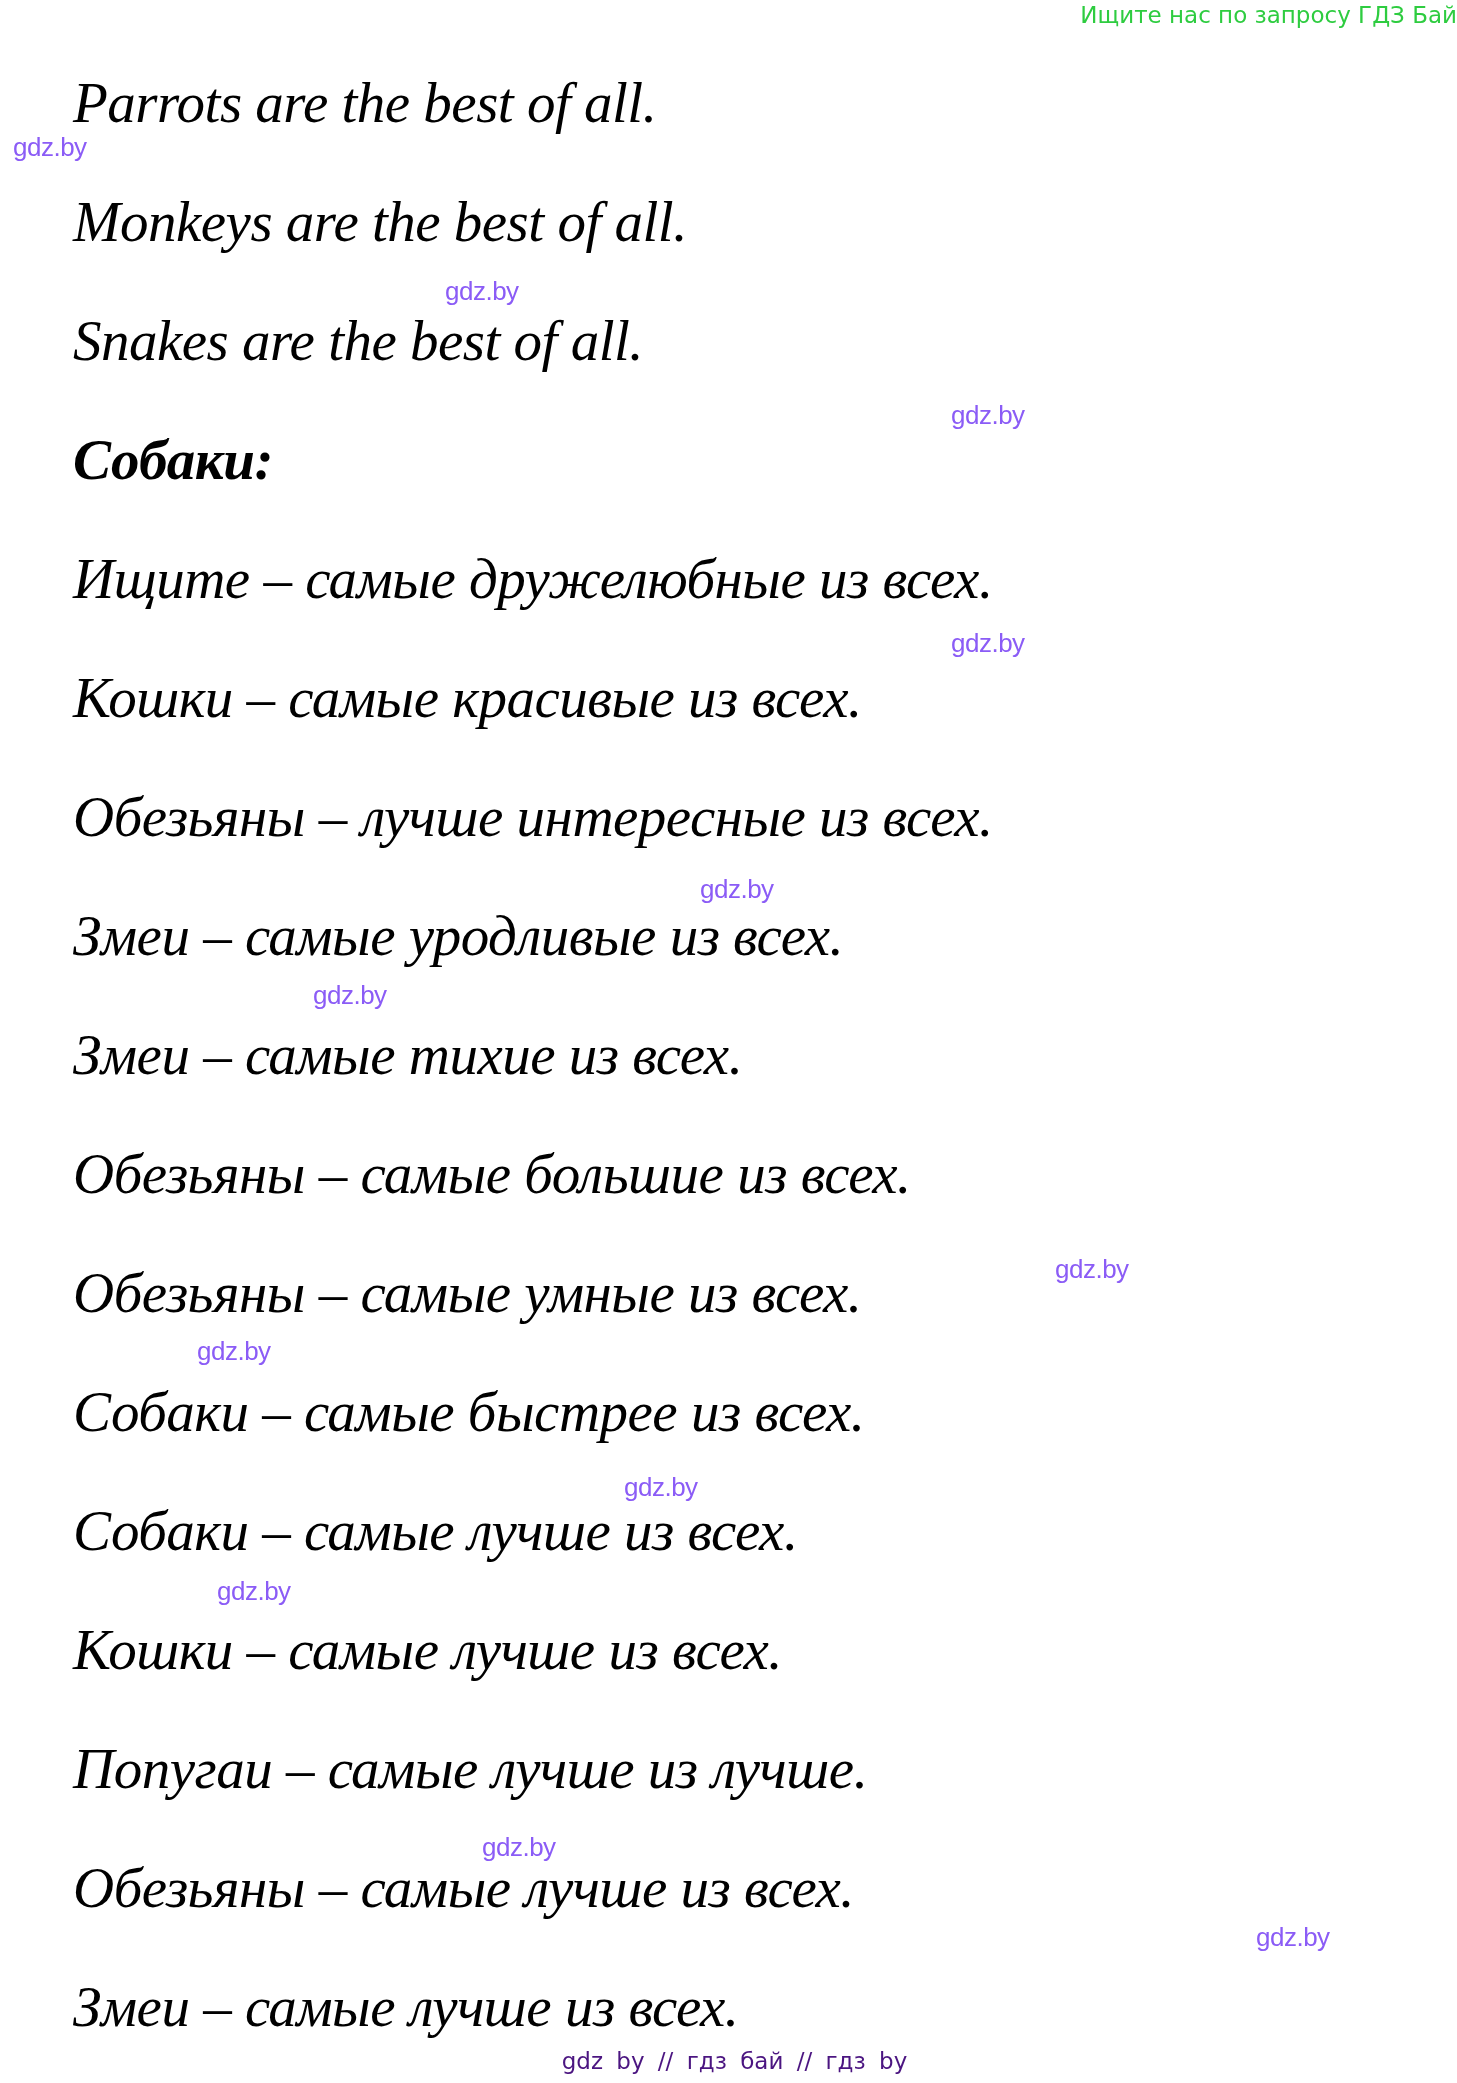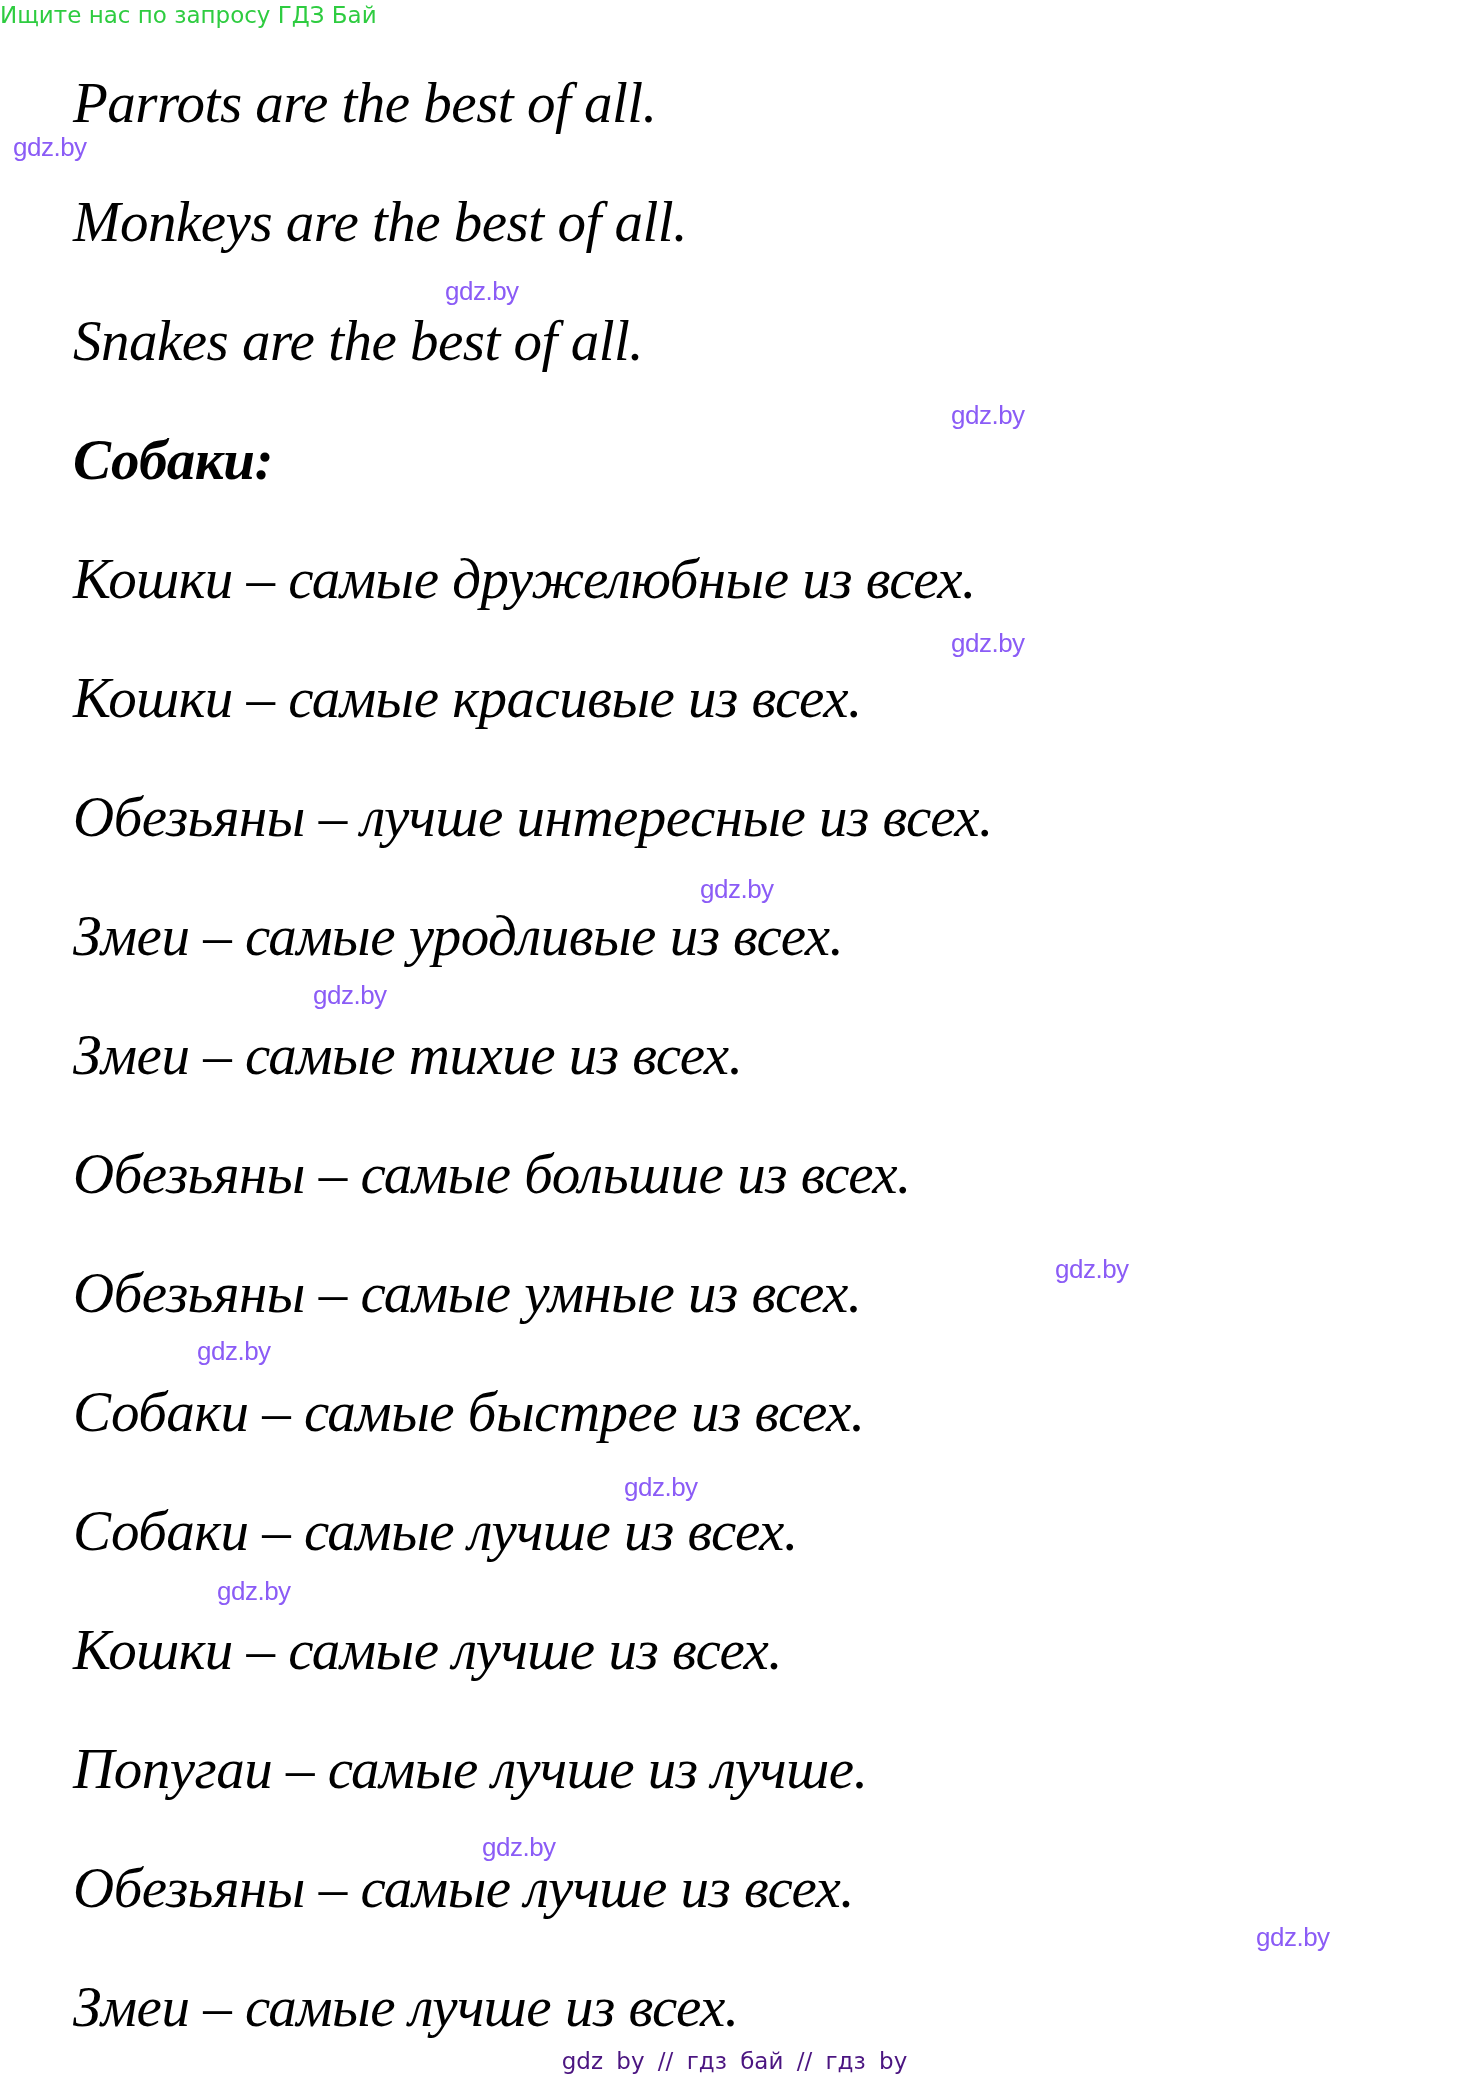--- a/index.html
+++ b/index.html
@@ -1,18 +1,18 @@
 <!DOCTYPE html>
 <html><head>
 <meta charset="utf-8">
 <style>
   html, body { margin: 0; padding: 0; background: #ffffff; }
   body { width: 1457px; height: 2083px; position: relative; overflow: hidden; }
   .banner {
-    position: absolute; left: 0; right: 0; top: 0; text-align: left;
+    position: absolute; left: 0; right: 0; top: 0; text-align: right;
     font-family: "DejaVu Sans", sans-serif; font-size: 23px; color: #2ecc40;
     line-height: 30px;
   }
   .line {
     position: absolute; left: 73px;
     font-family: "Liberation Serif", serif; font-size: 57px; color: #000;
     white-space: nowrap; line-height: 66px; letter-spacing: -0.5px; font-style: italic;
   }
   .heading { font-weight: bold; }
   .wm {
@@ -30,21 +30,21 @@
 <body>
 
 <div class="banner">Ищите нас по запросу ГДЗ Бай</div>
 
 <div class="line" style="top:70px">Parrots are the best of all.</div>
 <div class="line" style="top:189px">Monkeys are the best of all.</div>
 <div class="line" style="top:308px">Snakes are the best of all.</div>
 
 <div class="line heading" style="top:427px">Собаки:</div>
 
-<div class="line" style="top:546px">Кошки – самые дружелюбные из всех.</div>
+<div class="line" style="top:546px">Ищите – самые дружелюбные из всех.</div>
 <div class="line" style="top:665px">Кошки – самые красивые из всех.</div>
 <div class="line" style="top:784px">Обезьяны – лучше интересные из всех.</div>
 <div class="line" style="top:903px">Змеи – самые уродливые из всех.</div>
 <div class="line" style="top:1022px">Змеи – самые тихие из всех.</div>
 <div class="line" style="top:1141px">Обезьяны – самые большие из всех.</div>
 <div class="line" style="top:1260px">Обезьяны – самые умные из всех.</div>
 <div class="line" style="top:1379px">Собаки – самые быстрее из всех.</div>
 <div class="line" style="top:1498px">Собаки – самые лучше из всех.</div>
 <div class="line" style="top:1617px">Кошки – самые лучше из всех.</div>
 <div class="line" style="top:1736px">Попугаи – самые лучше из лучше.</div>

